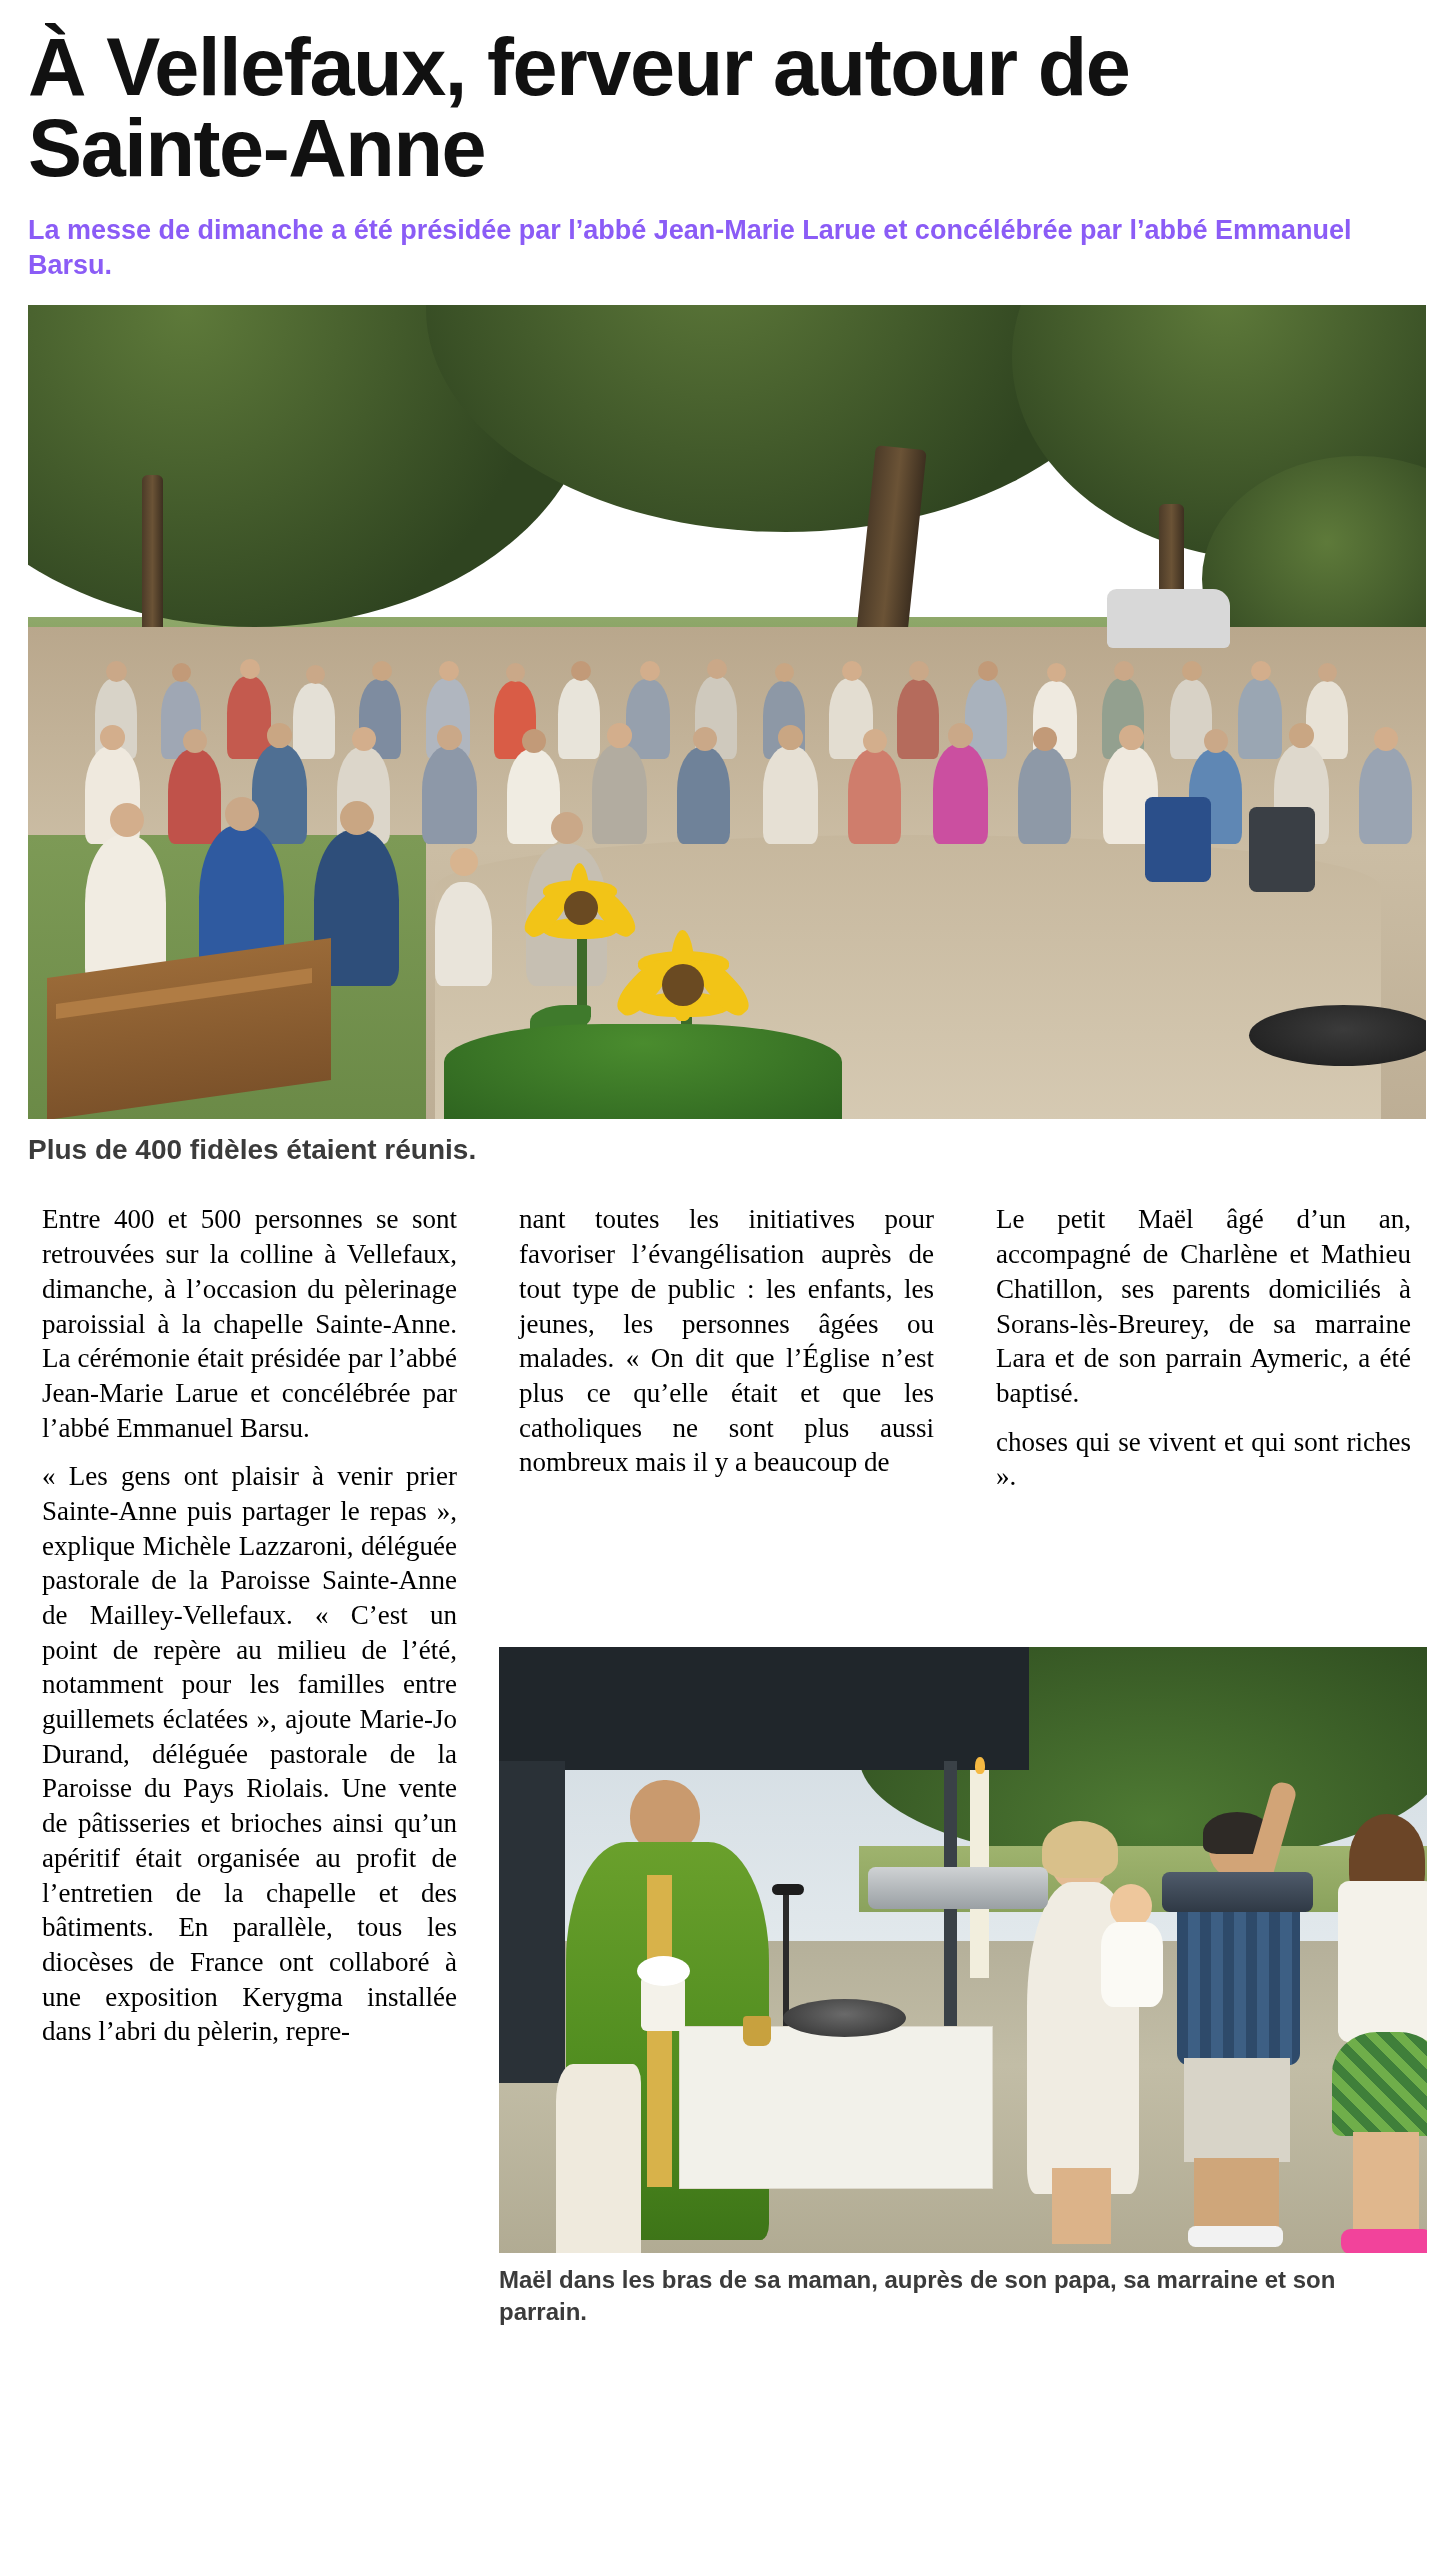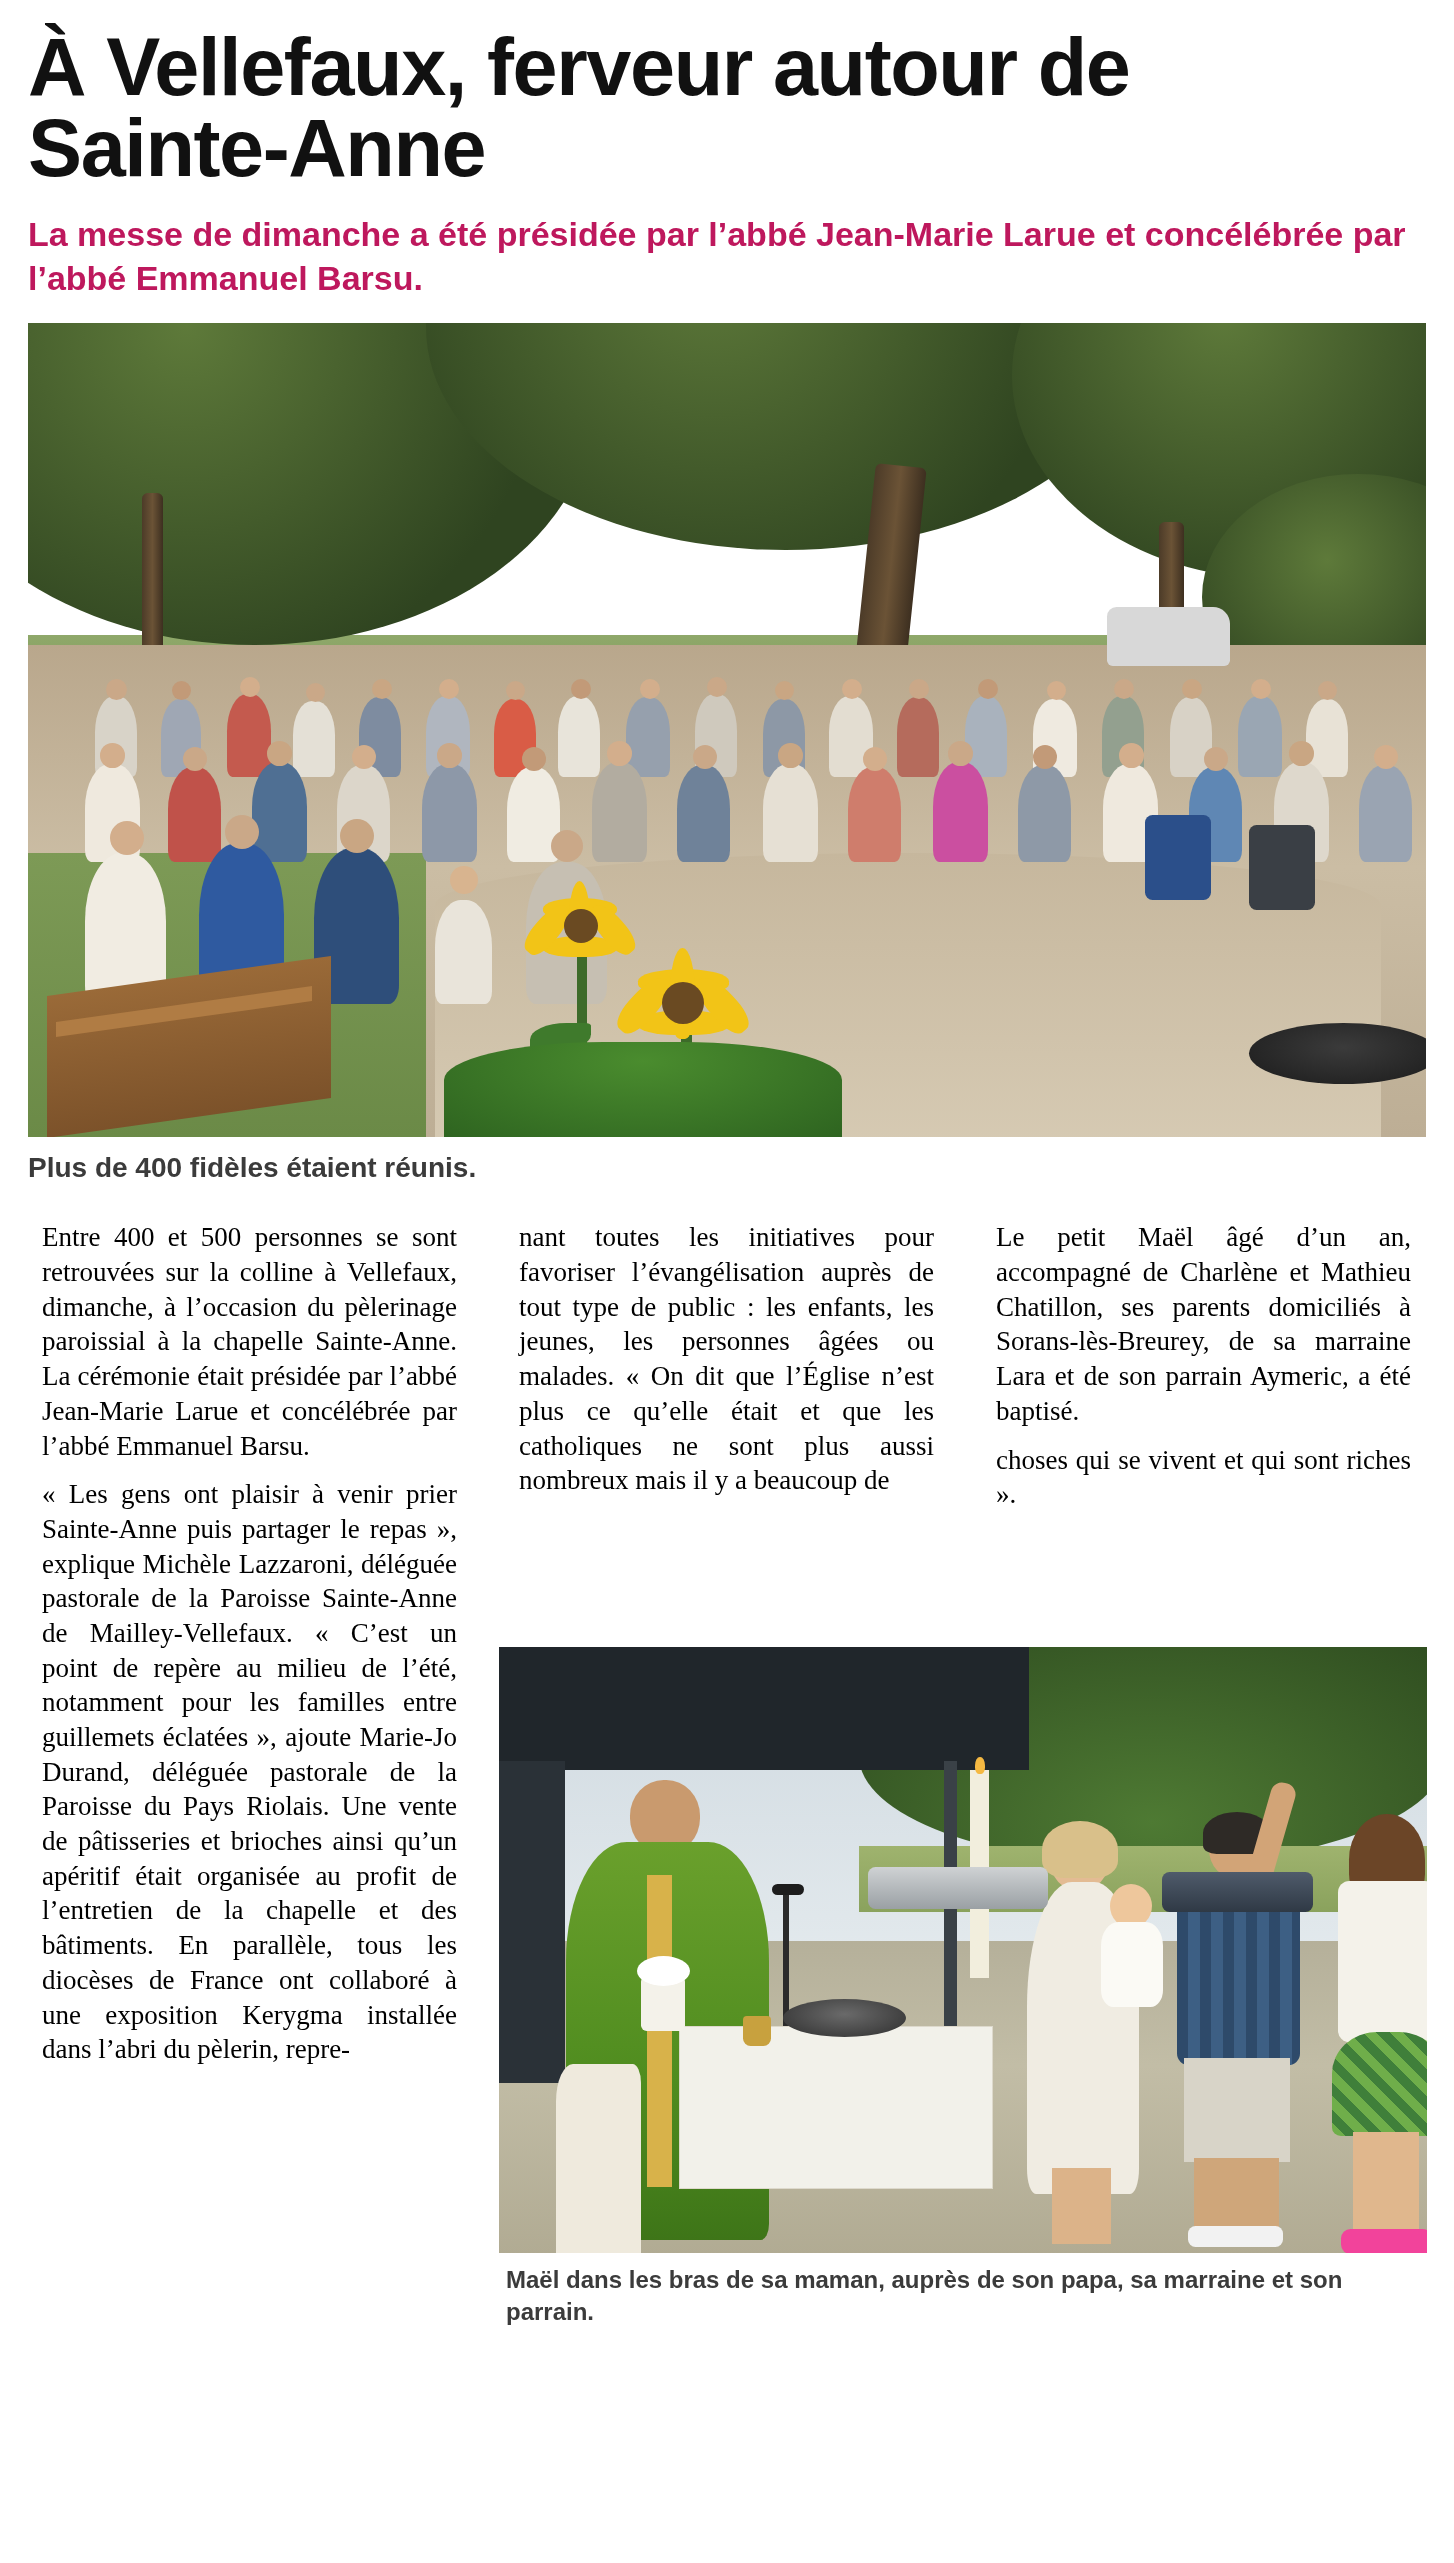--- a/index.html
+++ b/index.html
@@ -32,23 +32,23 @@
     letter-spacing: -1.4px;
     color: #111111;
     margin: 9.5px 0 0 0;
     padding: 0 38px 0 0;
   }
 
   
   .standfirst {
     font-family: "Liberation Sans", sans-serif;
     font-weight: bold;
-    font-size: 34px;
+    font-size: 27px;
     line-height: 1.28;
-    color: #be185d;
+    color: #8b5cf6;
     margin: 24.6px 0 0 0;
     padding-right: 9.5px;
   }
 
   
   .photo-main {
     margin: 23px 0 0 0;
     width: 1398px;
     height: 814px;
     position: relative;
@@ -102,21 +102,20 @@
     background: #7e9a5c;
   }
   .caption-second {
     font-family: "Liberation Sans", sans-serif;
     font-weight: bold;
     font-size: 24px;
     color: #3b3b3b;
     line-height: 1.3;
     margin-top: 11.4px;
     width: 909px;
-    margin-left: 7px;
   }
 
   
   .col2, .col3 { height: 312px; overflow: hidden; }
   .col1 { height: 946px; }
 
   
   .ph { position: absolute; }
   .sky {
     position: absolute; left:0; top:0; width:100%; height:100%;

